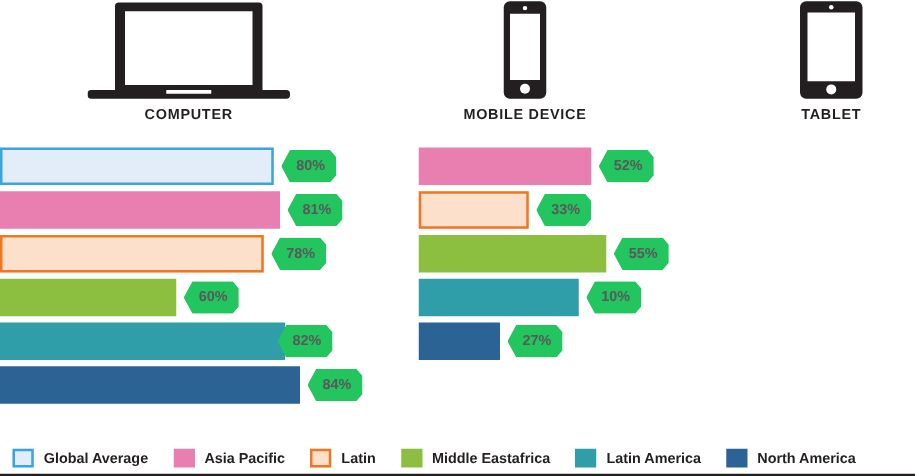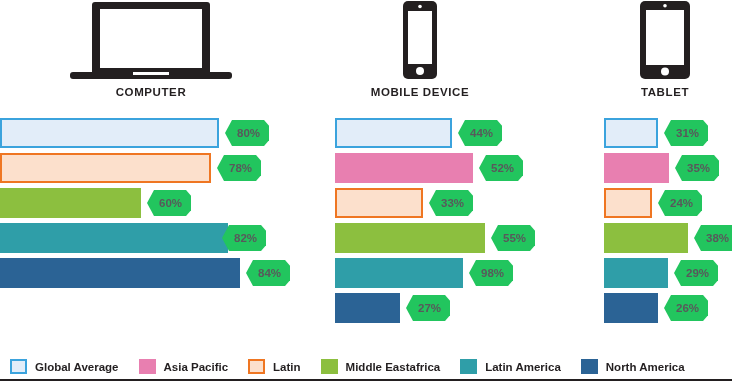--- a/index.html
+++ b/index.html
@@ -121,88 +121,62 @@
     </div>
 
   </div>
 
   <div class="group" id="grp-computer">
       <div class="row">
         <div class="bar outlined" style="width: 219px;"></div>
         <div class="tag" style="left: 225px;">80%</div>
       </div>
       <div class="row">
+        <div class="bar pink" style="width: 224px;"></div>
+        <div class="tag" style="left: 230px;">81%</div>
+      </div>
+      <div class="row">
         <div class="bar peach" style="width: 211px;"></div>
         <div class="tag" style="left: 217px;">78%</div>
       </div>
       <div class="row">
         <div class="bar green" style="width: 141px;"></div>
         <div class="tag" style="left: 147px; text-align: center;">60%</div>
       </div>
       <div class="row">
         <div class="bar teal" style="width: 228px;"></div>
         <div class="tag" style="left: 222px;">82%</div>
       </div>
       <div class="row">
         <div class="bar navy" style="width: 240px;"></div>
         <div class="tag" style="left: 246px;">84%</div>
       </div>
     </div>
   <div class="group" id="grp-mobile">
       <div class="row">
-        <div class="bar outlined" style="width: 117px;"></div>
-        <div class="tag" style="left: 123px;">44%</div>
-      </div>
-      <div class="row">
         <div class="bar pink" style="width: 138px;"></div>
         <div class="tag" style="left: 144px;">52%</div>
       </div>
       <div class="row">
         <div class="bar peach" style="width: 88px;"></div>
         <div class="tag" style="left: 94px;">33%</div>
       </div>
       <div class="row">
         <div class="bar green" style="width: 150px;"></div>
         <div class="tag" style="left: 156px;">55%</div>
       </div>
       <div class="row">
         <div class="bar teal" style="width: 128px;"></div>
-        <div class="tag" style="left: 134px;">98%</div>
+        <div class="tag" style="left: 134px;">10%</div>
       </div>
       <div class="row">
         <div class="bar navy" style="width: 65px;"></div>
         <div class="tag" style="left: 71px;">27%</div>
       </div>
     </div>
-  <div class="group" id="grp-tablet">
-      <div class="row">
-        <div class="bar outlined" style="width: 54px;"></div>
-        <div class="tag" style="left: 60px;">31%</div>
-      </div>
-      <div class="row">
-        <div class="bar pink" style="width: 65px;"></div>
-        <div class="tag" style="left: 71px;">35%</div>
-      </div>
-      <div class="row">
-        <div class="bar peach" style="width: 48px;"></div>
-        <div class="tag" style="left: 54px;">24%</div>
-      </div>
-      <div class="row">
-        <div class="bar green" style="width: 84px;"></div>
-        <div class="tag" style="left: 90px;">38%</div>
-      </div>
-      <div class="row">
-        <div class="bar teal" style="width: 64px;"></div>
-        <div class="tag" style="left: 70px;">29%</div>
-      </div>
-      <div class="row">
-        <div class="bar navy" style="width: 54px;"></div>
-        <div class="tag" style="left: 60px;">26%</div>
-      </div>
-    </div>
 
   <div class="legend">
       <div class="legend-item">
         <span class="swatch outlined"></span>
         <span class="legend-label">Global Average</span>
       </div>
       <div class="legend-item">
         <span class="swatch pink"></span>
         <span class="legend-label">Asia Pacific</span>
       </div>

